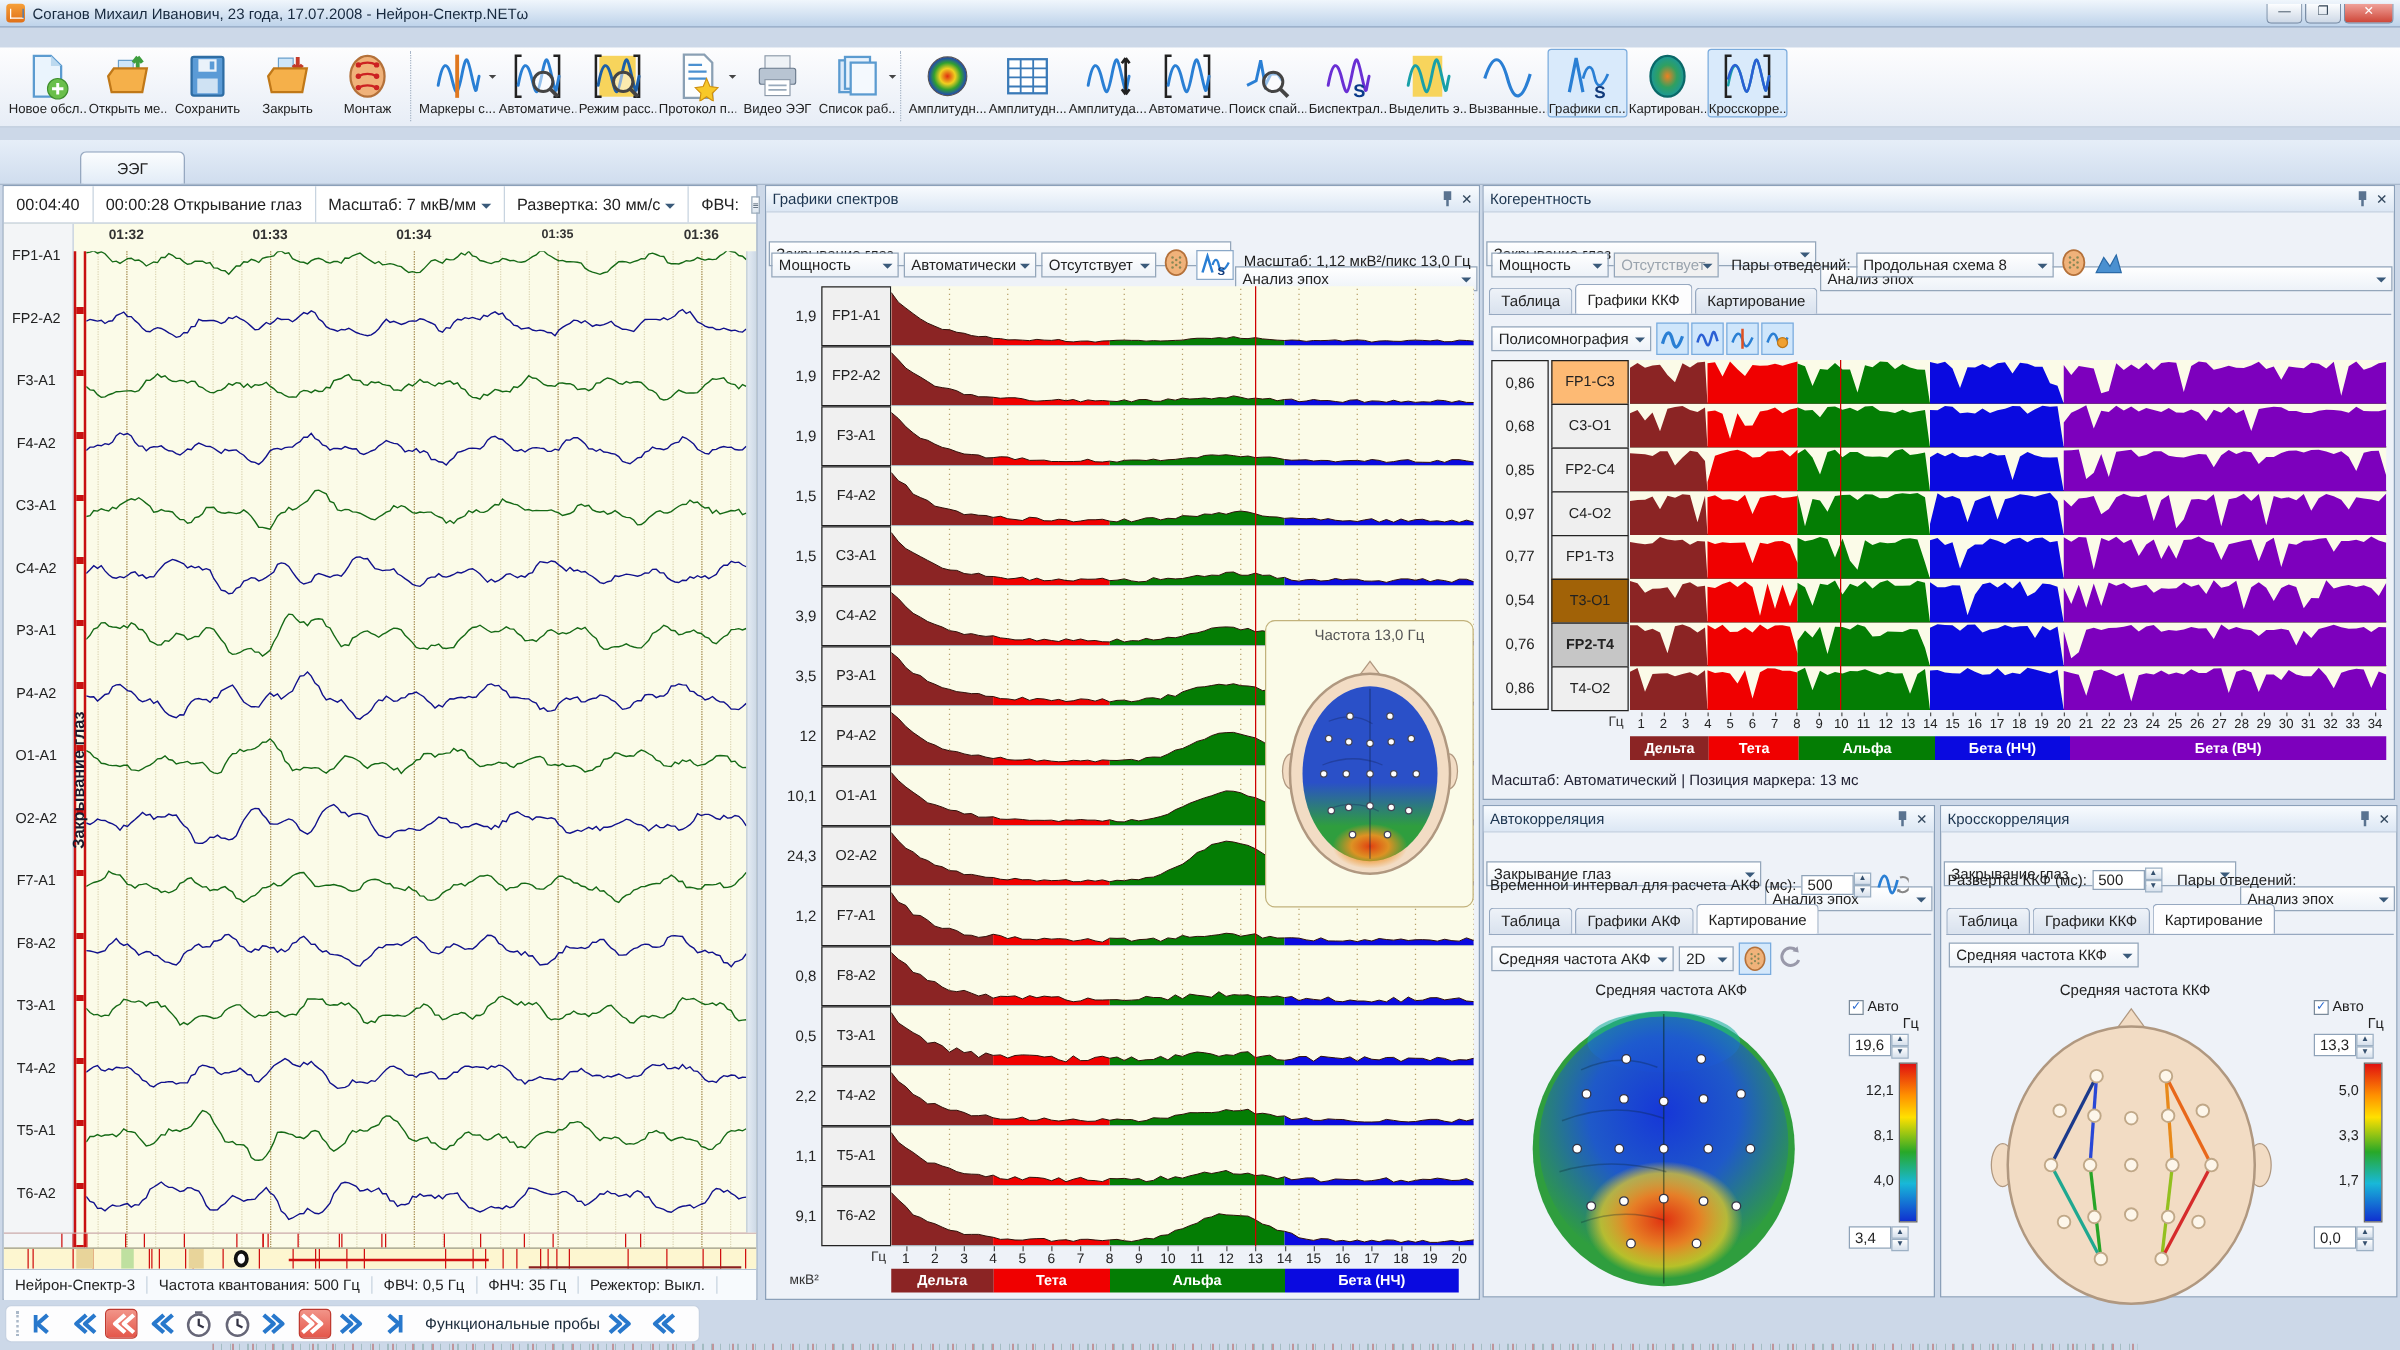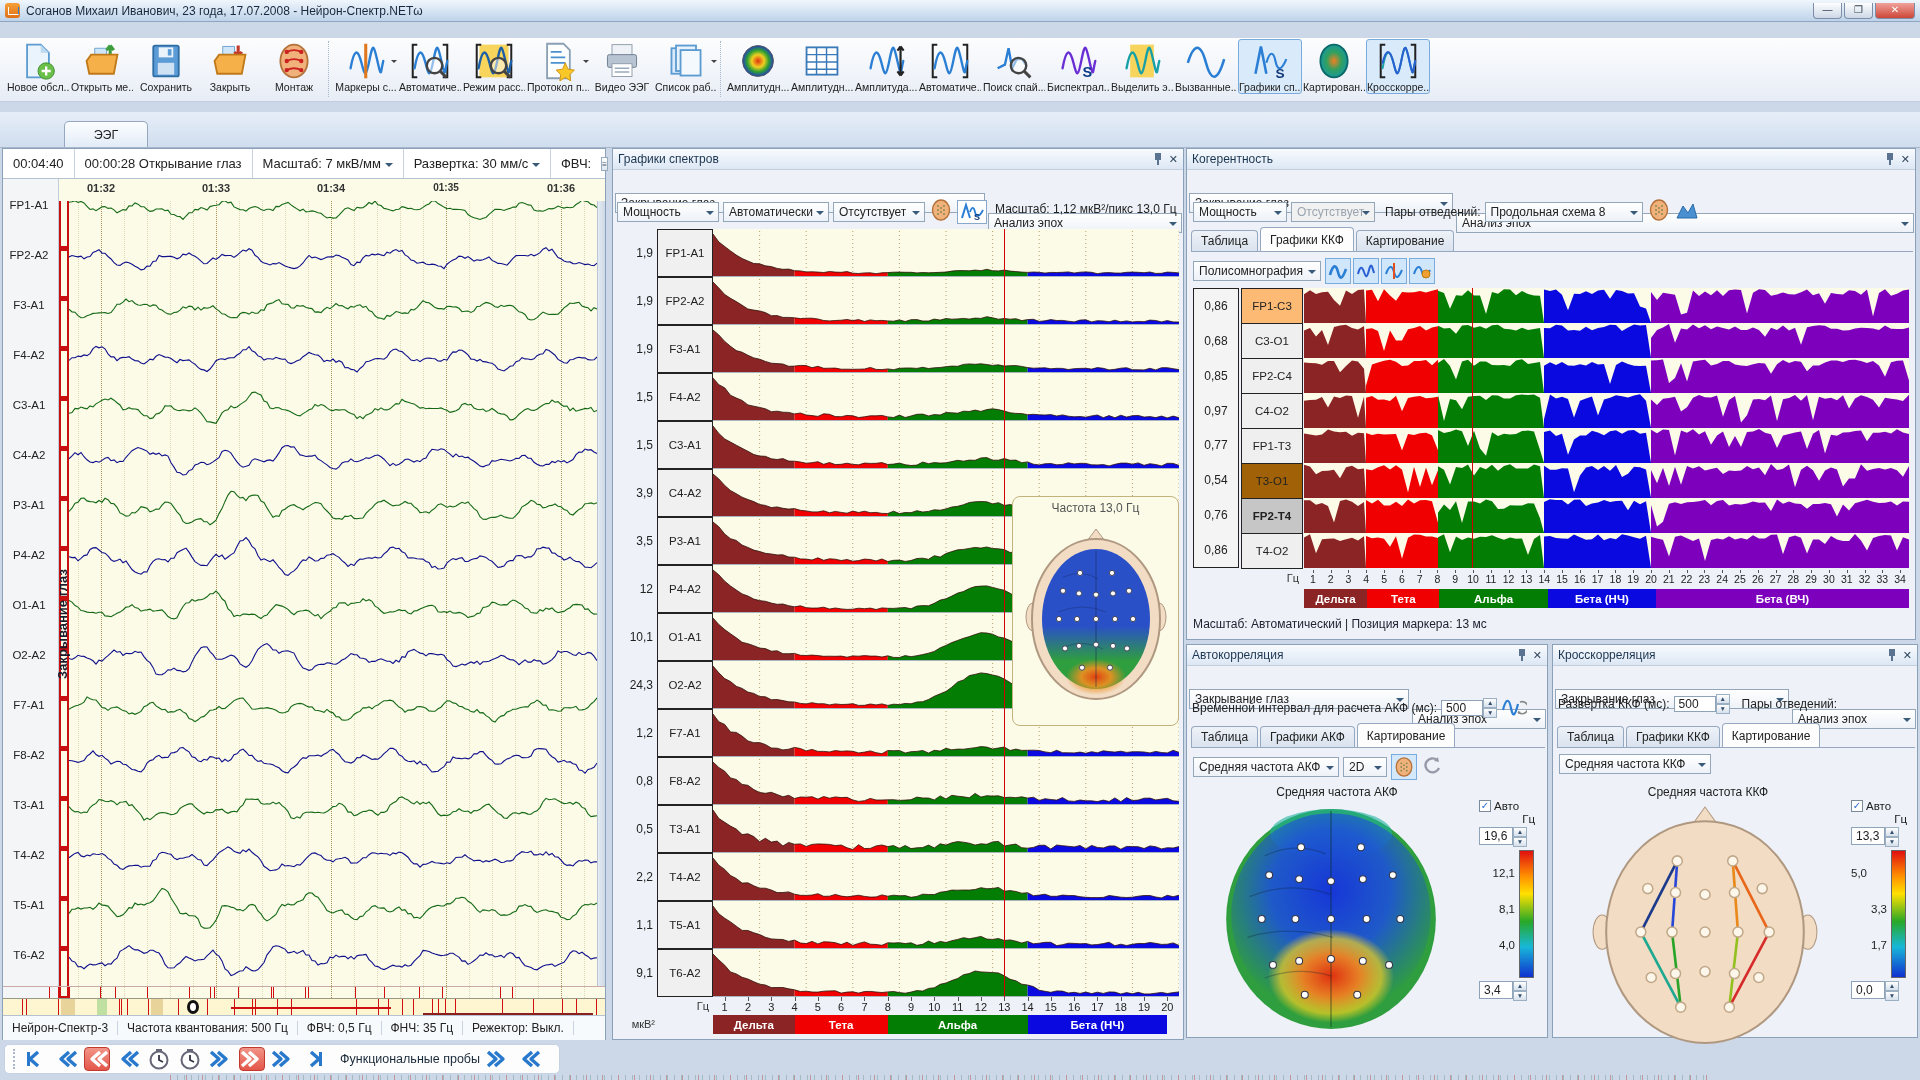--- a/index.html
+++ b/index.html
@@ -1485,21 +1485,21 @@
         <div style="font-size: 11.5px; text-align: right; width: 56px; margin-top: 1px;">Гц</div>
         <div style="display: flex; margin-top: 2px;">
           <span class="spinv" style="width:34px;height:18px">13,3</span>
           <span class="spinb" style="height:20px">
             <div>▲</div>
             <div>▼</div>
           </span>
         </div>
         <div style="position: relative; height: 128px; margin-top: 3px;">
           <div style="position: absolute; left: 40px; top: 0px; width: 15px; height: 128px; border: 1px solid rgb(102, 102, 102); background: linear-gradient(rgb(224, 16, 16), rgb(255, 144, 0) 20%, rgb(255, 224, 0) 34%, rgb(40, 168, 40) 56%, rgb(24, 184, 216) 76%, rgb(16, 48, 208));"></div>
-          <div style="position: absolute; left: 0px; top: 17px; width: 36px; text-align: left; font-size: 11.5px;">5,0</div>
+          <div style="position: absolute; left: 0px; top: 17px; width: 36px; text-align: right; font-size: 11.5px;">5,0</div>
           <div style="position: absolute; left: 0px; top: 53px; width: 36px; text-align: right; font-size: 11.5px;">3,3</div>
           <div style="position: absolute; left: 0px; top: 89px; width: 36px; text-align: right; font-size: 11.5px;">1,7</div>
         </div>
         <div style="display: flex; margin-top: 3px;">
           <span class="spinv" style="width:34px;height:18px">0,0</span>
           <span class="spinb" style="height:20px">
             <div>▲</div>
             <div>▼</div>
           </span>
         </div>

